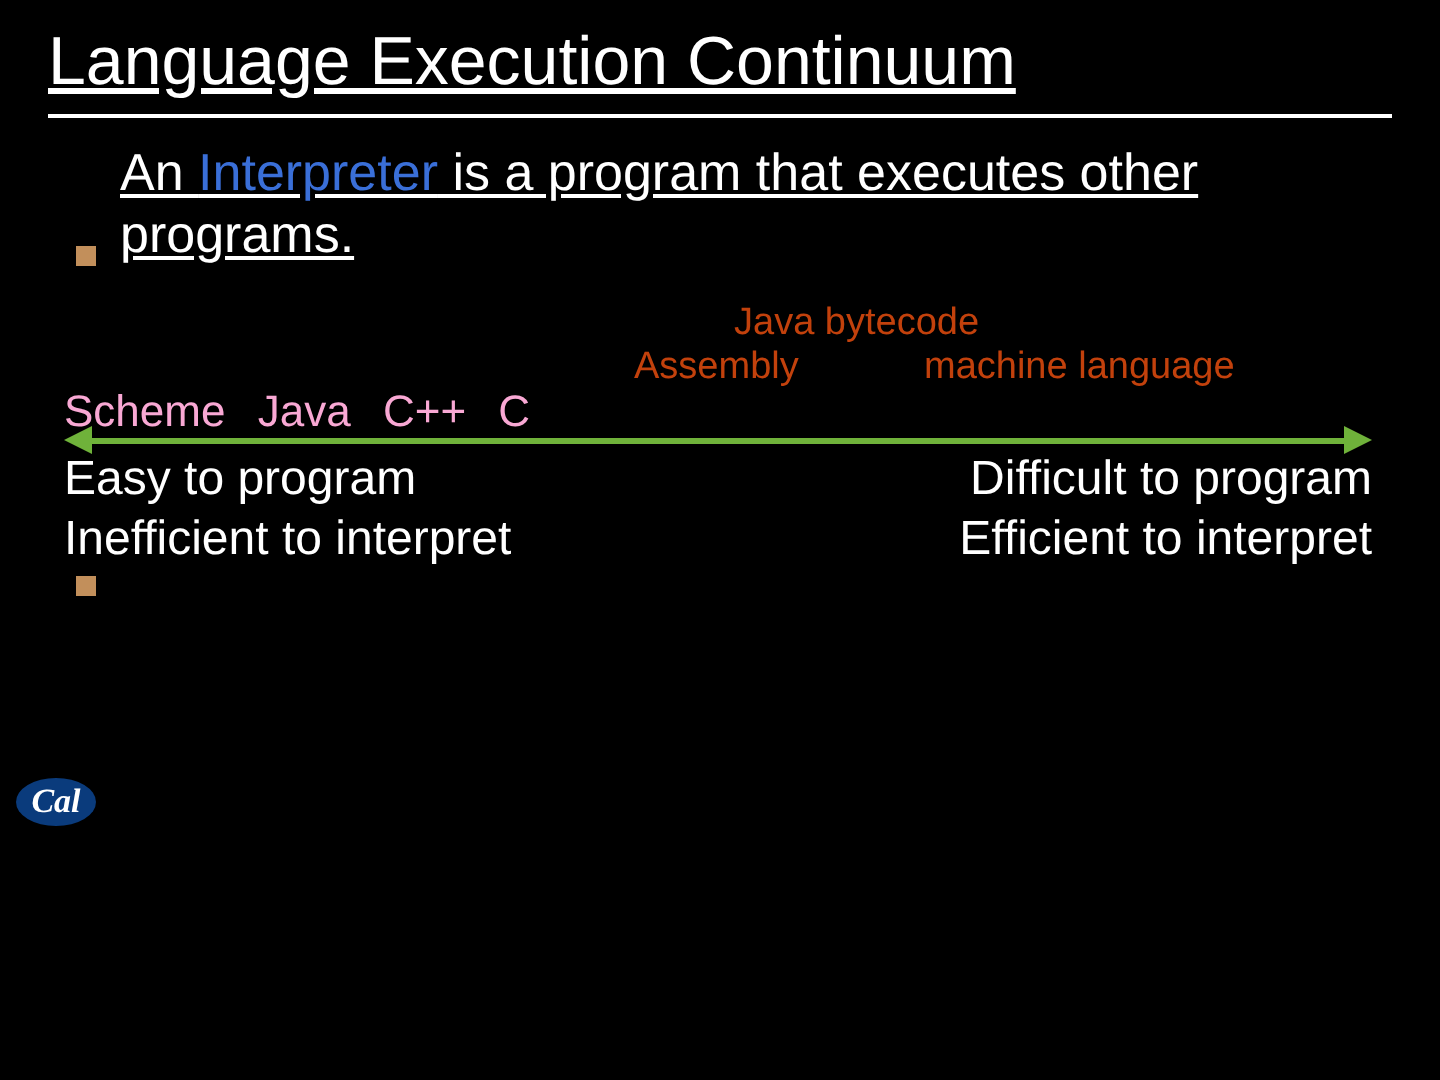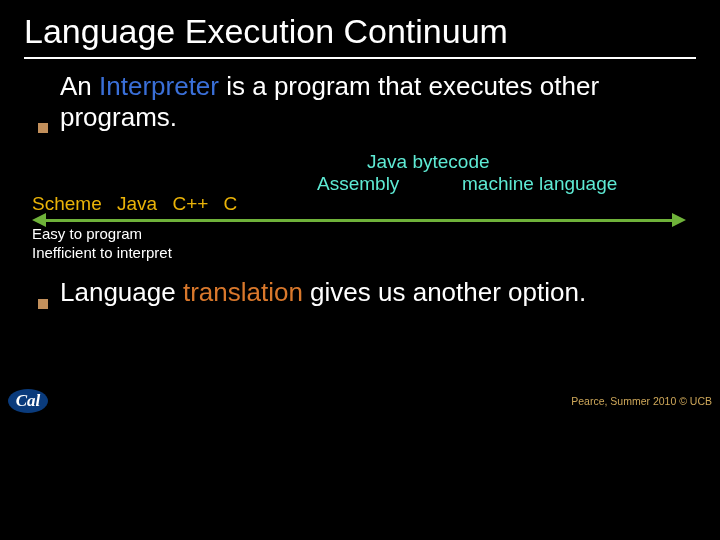--- a/index.html
+++ b/index.html
@@ -8,20 +8,21 @@
     background: #000;
     font-family: Arial, Helvetica, sans-serif;
     color: #fff;
     position: relative;
   }
   .slide {
     width: 720px;
     height: 420px;
     position: relative;
     padding: 12px 24px 0 24px;
+    text-decoration: underline;
   }
   .title {
     color: #fff;
     font-size: 34px;
     font-weight: 400;
     padding-bottom: 6px;
     border-bottom: 2px solid #fff;
     margin-bottom: 12px;
   }
   .bullet-block {
@@ -49,29 +50,29 @@
   .kw-orange { color: #d9782c; }
   .continuum {
     position: relative;
     margin: 18px 0 6px 8px;
     height: 120px;
   }
   .line-top {
     position: absolute;
     top: 32px;
     font-size: 19px;
-    color: #5eead4;
+    color: #c2410c;
     white-space: nowrap;
   }
   .lang-left {
     position: absolute;
     top: 42px;
     left: 0;
-    font-size: 19px;
-    color: #eab308;
+    font-size: 22px;
+    color: #f9a8d4;
   }
   .lang-left span { margin-right: 10px; }
   .arrow-line {
     position: absolute;
     top: 14px;
     left: 0;
     right: 10px;
     height: 6px;
     display: flex;
     align-items: center;
@@ -92,21 +93,21 @@
   }
   .arrow-head.right {
     border-top: 7px solid transparent;
     border-bottom: 7px solid transparent;
     border-left: 14px solid #6fb23a;
     margin-left: -1px;
   }
   .ease-block {
     position: absolute;
     top: 74px;
-    font-size: 15px;
+    font-size: 24px;
     color: #fff;
     line-height: 1.25;
   }
   .ease-left { left: 0; text-align: left; }
   .ease-right { right: 10px; text-align: right; }
   .lower-bullets {
     margin-top: 4px;
   }
   .footer {
     position: absolute;
@@ -178,33 +179,33 @@
     <div class="arrow-line" style="top:66px;">
       <div class="arrow-head left"></div>
       <div class="arrow-shaft"></div>
       <div class="arrow-head right"></div>
     </div>
 
     <div class="ease-block ease-left">
       <div>Easy to program</div>
       <div>Inefficient to interpret</div>
     </div>
+    <div class="ease-block ease-right">
+      <div>Difficult to program</div>
+      <div>Efficient to interpret</div>
+    </div>
   </div>
 
   <div class="bullet-block lower-bullets">
     <div class="bullet">
       <div class="marker"></div>
-      <div class="text">
-        <span>Language </span><span class="kw-orange">translation</span><span> gives us another option.</span>
-      </div>
     </div>
   </div>
 
   <div class="footer">
     <div class="logo">
       <div class="oval"></div>
       <div class="cal">Cal</div>
     </div>
     <div class="spacer"></div>
-    <div class="right-text">Pearce, Summer 2010 © UCB</div>
   </div>
 
 </div>
 
 </body></html>

